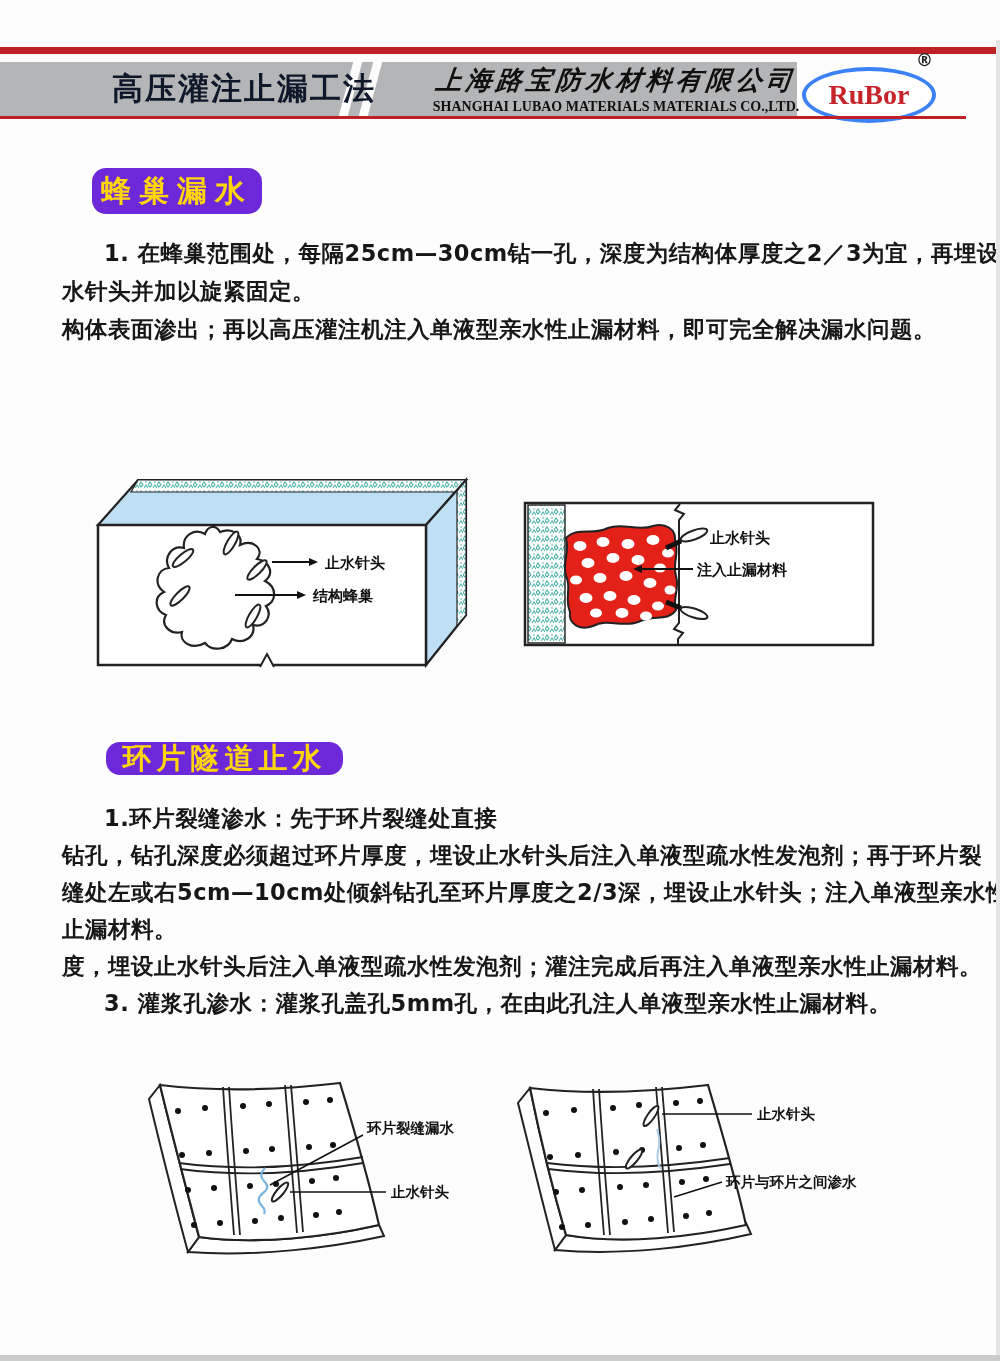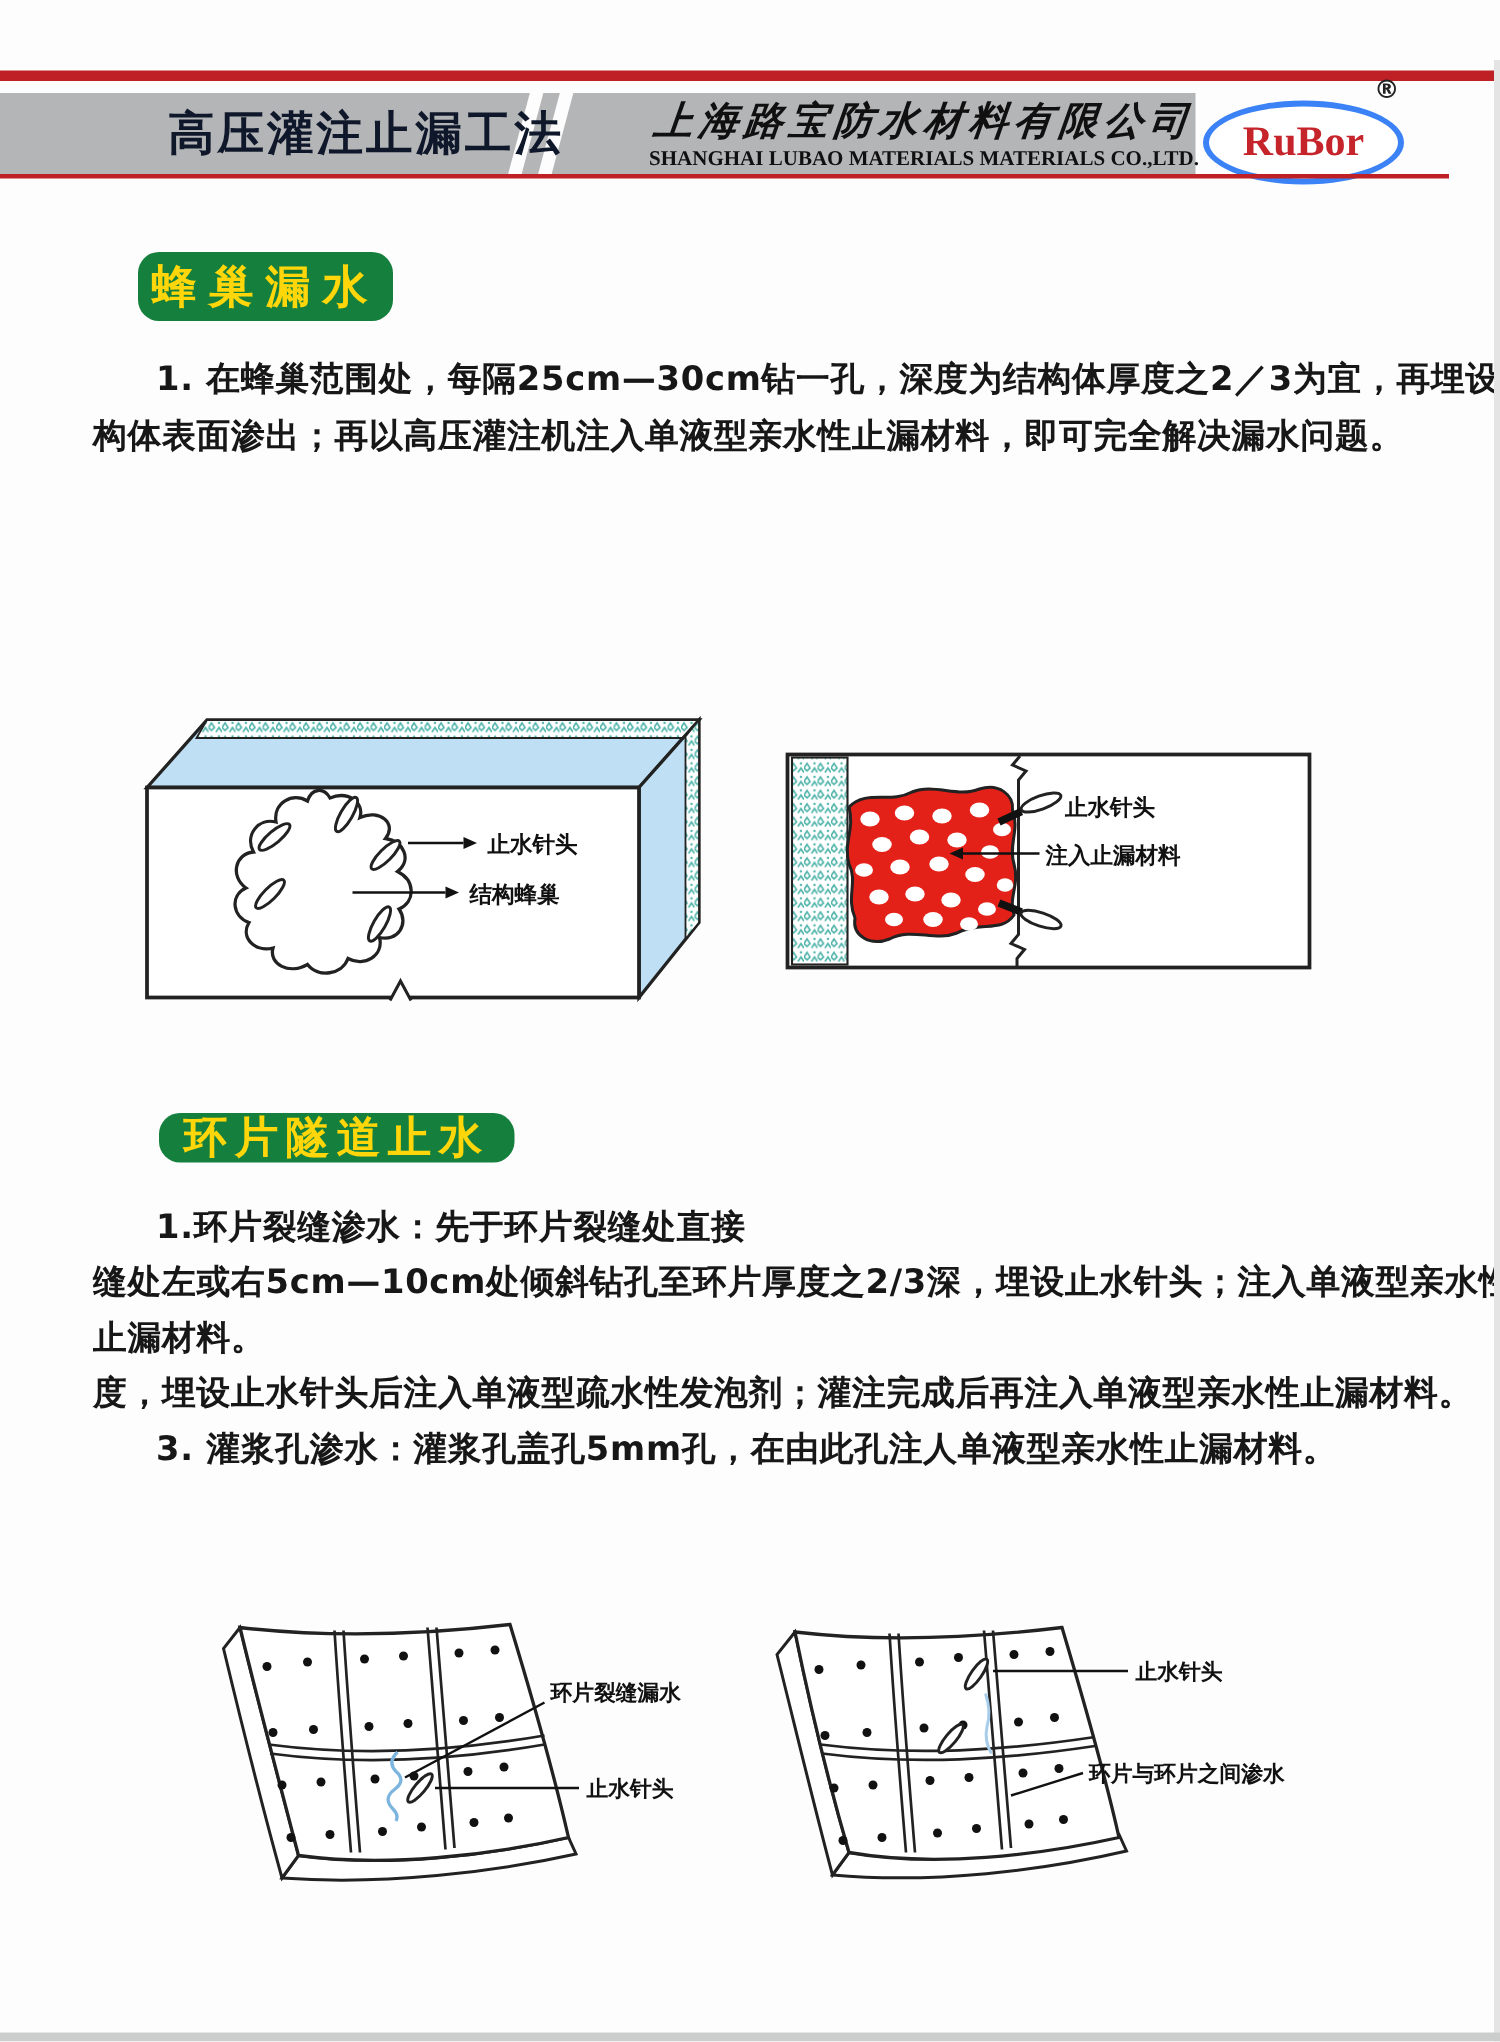--- a/index.html
+++ b/index.html
@@ -20,21 +20,21 @@
   .company-en{font-family:"Liberation Serif","DejaVu Serif",serif;font-weight:bold;
               font-size:14px;color:#101010;margin-top:1px;white-space:nowrap;}
   .logo-oval{left:802px;top:67px;width:126px;height:48px;background:#fff;
              border:4px solid #3b82f6;border-radius:50%;display:flex;
              align-items:center;justify-content:center;
              font-family:"Liberation Serif","DejaVu Serif",serif;
              font-weight:bold;font-size:28px;color:#c6242b;}
   .reg-mark{left:916px;top:50px;font-size:17px;color:#222;font-weight:bold;}
   .header-underline{left:0;top:116px;width:966px;height:3px;background:#bf2026;}
   
-  .banner{background:#15803d;color:#ffd60a;font-weight:bold;border-radius:14px;
+  .banner{background:#6d28d9;color:#ffd60a;font-weight:bold;border-radius:14px;
           display:flex;align-items:center;justify-content:center;}
   .banner1{left:92px;top:168px;width:170px;height:46px;font-size:30px;letter-spacing:8px;}
   .banner2{left:106px;top:742px;width:237px;height:33px;font-size:29px;letter-spacing:5px;}
   
   .para{width:876px;color:#171717;font-weight:bold;font-size:22.5px;letter-spacing:0.5px;}
   .para .ln{height:38px;line-height:38px;white-space:nowrap;}
   .para2 .ln{height:37px;line-height:37px;}
   .sec1-text{left:62px;top:234px;}
   .sec2-text{left:62px;top:800px;}
   .indent{padding-left:42px;}
@@ -56,20 +56,21 @@
   <div class="company-en">SHANGHAI LUBAO MATERIALS MATERIALS CO.,LTD.</div>
 </div>
 <div class="abs logo-oval">RuBor</div>
 <div class="abs reg-mark">®</div>
 <div class="abs header-underline"></div>
 
 <div class="abs banner banner1">蜂巢漏水</div>
 
 <div class="abs para sec1-text">
   <div class="ln indent">1. 在蜂巢范围处，每隔25cm—30cm钻一孔，深度为结构体厚度之2／3为宜，再埋设止</div>
+  <div class="ln">水针头并加以旋紧固定。</div>
   <div class="ln">构体表面渗出；再以高压灌注机注入单液型亲水性止漏材料，即可完全解决漏水问题。</div>
 </div>
 
 <svg class="abs" style="left:85px;top:453px" width="400" height="225" viewBox="0 0 400 225">
   <defs>
     <pattern id="hz1" width="9" height="9" patternUnits="userSpaceOnUse">
       <rect width="9" height="9" fill="#ffffff"></rect>
       <path d="M0,5 L2,2 L4,5 L2,7 Z" fill="none" stroke="#4db3a9" stroke-width="1.1"></path>
       <path d="M5,8 L7,5 L9,8" fill="none" stroke="#4db3a9" stroke-width="1.1"></path>
       <circle cx="7" cy="2" r="0.8" fill="#4db3a9"></circle>
@@ -158,20 +159,21 @@
   <text x="192" y="45" font-size="15">止水针头</text>
   <line x1="175" y1="71" x2="124" y2="71" stroke="#111" stroke-width="1.8"></line>
   <polygon points="124,67 115,71 124,75" fill="#111"></polygon>
   <text x="179" y="77" font-size="15">注入止漏材料</text>
 </svg>
 
 <div class="abs banner banner2">环片隧道止水</div>
 
 <div class="abs para para2 sec2-text">
   <div class="ln indent">1.环片裂缝渗水：先于环片裂缝处直接</div>
+  <div class="ln">钻孔，钻孔深度必须超过环片厚度，埋设止水针头后注入单液型疏水性发泡剂；再于环片裂</div>
   <div class="ln">缝处左或右5cm—10cm处倾斜钻孔至环片厚度之2/3深，埋设止水针头；注入单液型亲水性</div>
   <div class="ln">止漏材料。</div>
   <div class="ln">度，埋设止水针头后注入单液型疏水性发泡剂；灌注完成后再注入单液型亲水性止漏材料。</div>
   <div class="ln indent">3. 灌浆孔渗水：灌浆孔盖孔5mm孔，在由此孔注人单液型亲水性止漏材料。</div>
 </div>
 
 <svg class="abs" style="left:130px;top:1075px" width="370" height="190" viewBox="0 0 370 190">
   <path d="M69,162 L58,177 C126,182 200,173 254,161 L249,150 C196,162 128,170 69,162 Z" fill="#fff" stroke="#222" stroke-width="2"></path>
   <path d="M30,10 L19,24 C32,78 45,130 58,177 L69,162 C56,112 42,60 30,10 Z" fill="#fff" stroke="#222" stroke-width="2"></path>
   <path d="M30,10 C90,17 150,15 210,8 C224,54 238,102 249,150 C196,162 128,170 69,162 C56,112 42,60 30,10 Z" fill="#fff" stroke="#222" stroke-width="2.2"></path>

